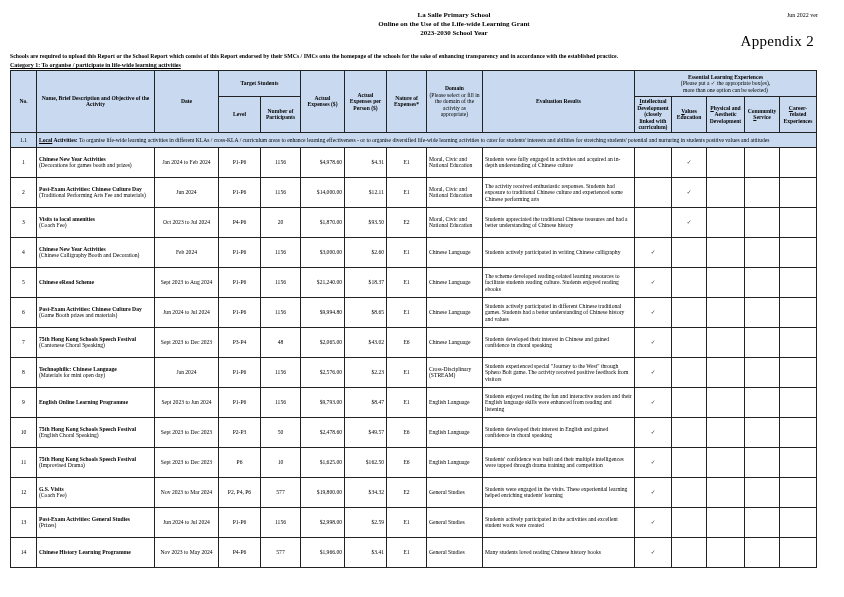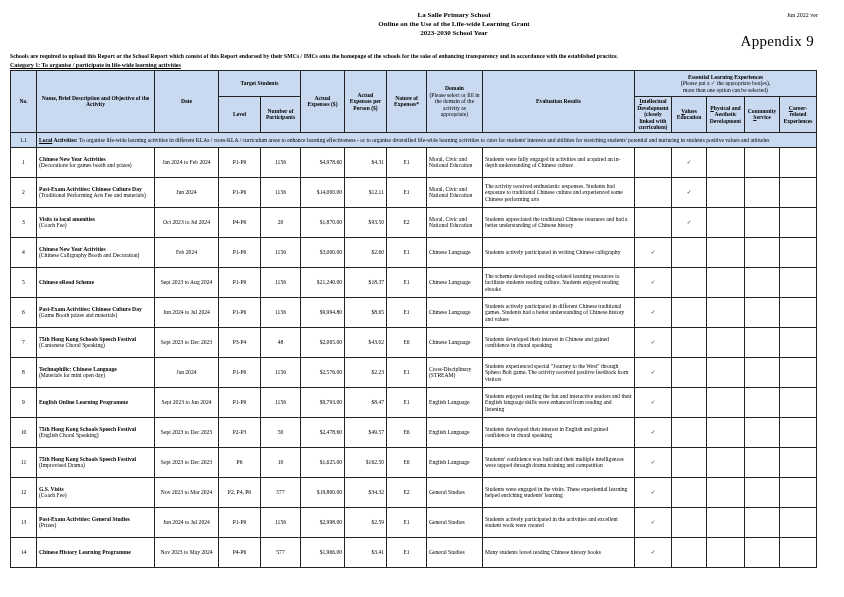--- a/index.html
+++ b/index.html
@@ -29,21 +29,21 @@
 <body>
 
 <div class="version-note">Jun 2022 ver</div>
 
 <div class="doc-titles">
   <div>La Salle Primary School</div>
   <div>Online on the Use of the Life-wide Learning Grant</div>
   <div>2023-2030  School Year</div>
 </div>
 
-<div class="appendix">Appendix 9</div>
+<div class="appendix">Appendix 2</div>
 
 <div class="upload-note">Schools are required to upload this Report or the School Report which consist of this Report endorsed by their SMCs / IMCs onto the homepage of the schools for the sake of enhancing transparency and in accordance with the established practice.</div>
 
 <div class="category-title">Category 1: To organise / participate in life-wide learning activities</div>
 
 <table class="llg">
   <colgroup>
     <col style="width:26px">
       <col style="width:118px">
       <col style="width:64px">

